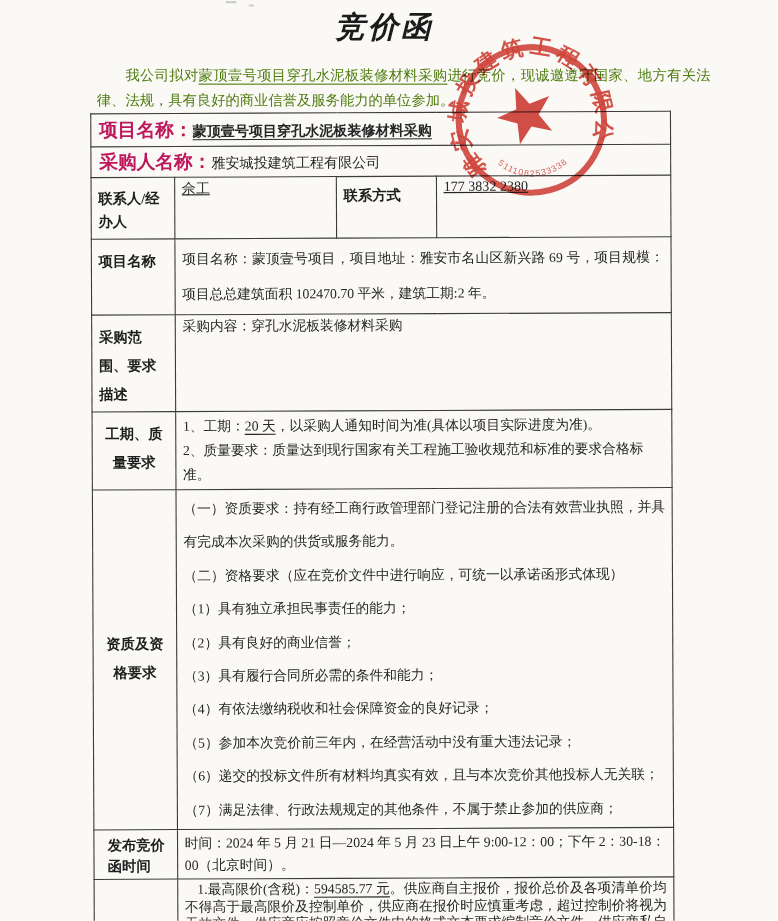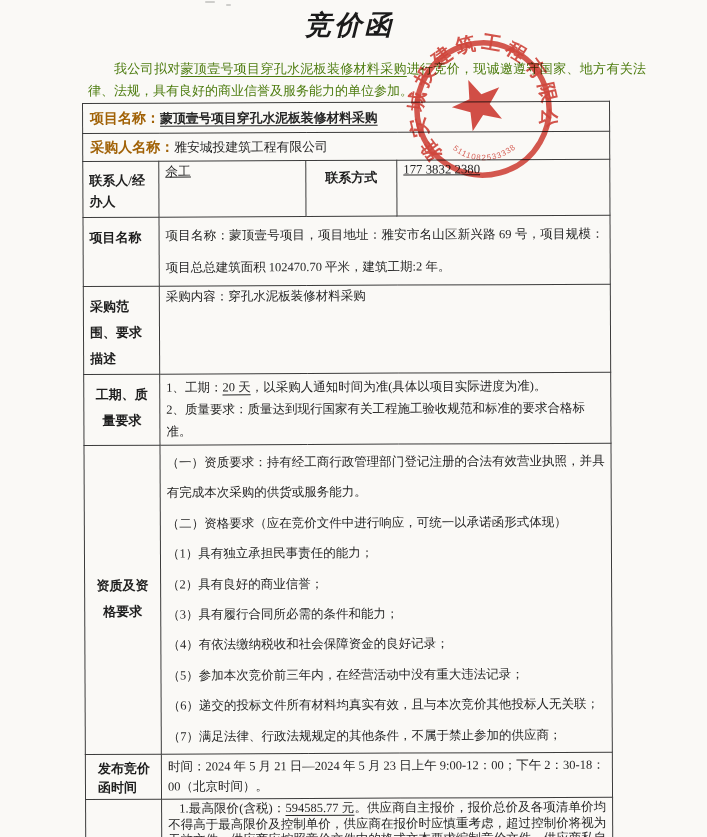--- a/index.html
+++ b/index.html
@@ -26,21 +26,21 @@
     border-collapse:collapse;table-layout:fixed;
     transform:rotate(-0.25deg);transform-origin:0 0;
     font-size:12.5px;color:#262626;
   }
   .main-table td{
     border:1px solid #3c3c3c;
     padding:2px 6px;vertical-align:top;
     overflow:hidden;
   }
   .main-table{border:1.5px solid #343434;}
-  .lbl{font-weight:bold;font-size:14px;color:#a16207;}
+  .lbl{font-weight:bold;font-size:17px;color:#be185d;}
   td.lblcell{font-weight:bold;font-size:13px;line-height:26px;color:#1e1e1e;padding-top:7px;}
   td.lbl-center{text-align:center;}
   td.vmid{vertical-align:middle;}
   .row-simple td{vertical-align:middle;padding-left:7px;}
   .val{font-size:12.8px;}
   .b{font-weight:bold;}
   .contact-name,.contact-phone{font-size:12.8px;padding-top:8px;text-decoration:underline;}
   .longtext{line-height:32px;padding-top:1px;text-align:justify;}
   .scope-val{padding-top:9px;}
   .sched{line-height:22px;padding-top:5px;}
@@ -82,21 +82,21 @@
 
   <tr class="row-simple" style="height:28px;">
     <td colspan="4">
       <span class="lbl">采购人名称：</span><span class="val">雅安城投建筑工程有限公司</span>
     </td>
   </tr>
 
   <tr style="height:56px;">
     <td class="lblcell" style="line-height:21px;padding-top:8px;">联系人/经办人</td>
     <td class="contact-name">佘工</td>
-    <td class="lblcell" style="padding-top:8px;line-height:18px;text-align:center;">联系方式</td>
+    <td class="lblcell" style="padding-top:8px;line-height:18px;">联系方式</td>
     <td class="contact-phone">177 3832 2380</td>
   </tr>
 
   <tr style="height:66px;">
     <td class="lblcell">项目名称</td>
     <td class="longtext" colspan="3">项目名称：蒙顶壹号项目，项目地址：雅安市名山区新兴路 69 号，项目规模：项目总总建筑面积 102470.70 平米，建筑工期:2 年。</td>
   </tr>
 
   <tr style="height:58px;">
     <td class="lblcell">采购范围、要求描述</td>

